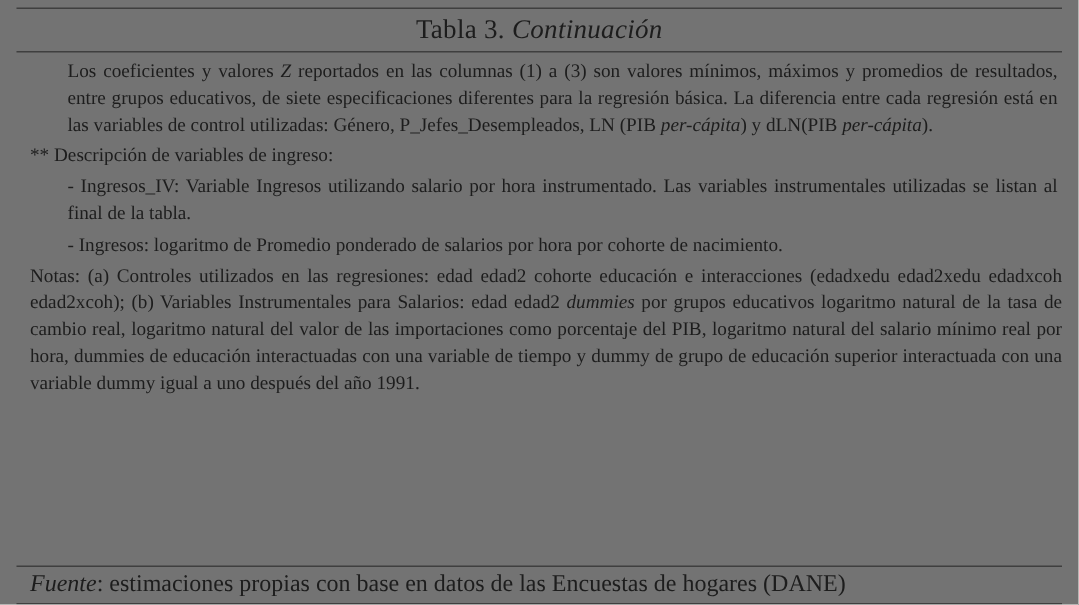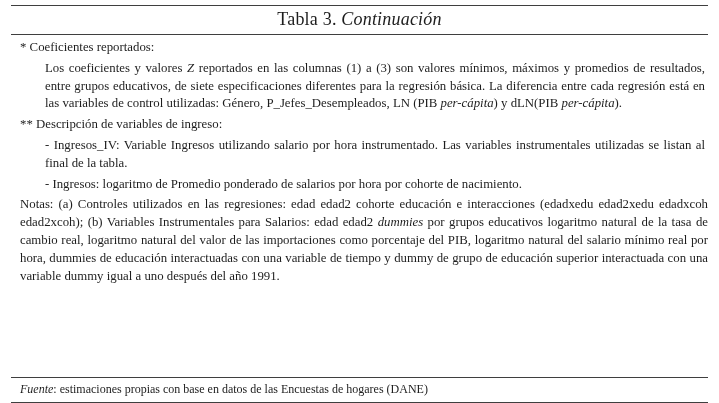--- a/index.html
+++ b/index.html
@@ -5,21 +5,21 @@
   html, body {
     margin: 0;
     padding: 0;
     background: #e9e9e7;
   }
   .page {
     width: 719px;
     height: 403px;
     box-sizing: border-box;
     margin: 0 auto;
-    background: #ffffff;
+    background: #737373;
     color: #1d1d1d;
     font-family: "Liberation Serif", serif;
     display: flex;
     flex-direction: column;
     padding: 0 11px;
     overflow: hidden;
   }
   .rule {
     height: 0;
     border-top: 1px solid #3f3f3f;
@@ -39,40 +39,39 @@
     font-size: 12.8px;
     line-height: 17.8px;
     padding: 4px 0 2px 0;
   }
   .notes p { margin: 0 0 3px 0; }
   .flush  { margin-left: 9px !important; }
   .indent { margin-left: 34px !important; margin-right: 3px !important; }
   .just   { text-align: justify; }
   .spacer { flex: 1 1 auto; }
   .fuente {
-    font-size: 12px;
+    font-size: 16px;
     line-height: 17.8px;
     margin: 3px 0 3px 9px;
   }
   em { font-style: italic; }
 </style>
 </head>
 <body>
 
 <div class="page">
 
   <div class="rule rule-top"></div>
 
   <h1 class="title"><span>Tabla 3. </span><em>Continuación</em></h1>
 
   <div class="rule"></div>
 
   <div class="notes">
 
-    <p class="flush">* Coeficientes reportados:</p>
 
     <p class="indent just"><span>Los coeficientes y valores </span><em>Z</em><span> reportados en las columnas (1) a (3) son valores mínimos, máximos y promedios de resultados, entre grupos educativos, de siete especificaciones diferentes para la regresión básica. La diferencia entre cada regresión está en las variables de control utilizadas: Género, P_Jefes_Desempleados, LN (PIB </span><em>per-cápita</em><span>) y dLN(PIB </span><em>per-cápita</em><span>).</span></p>
 
 
     <p class="flush">** Descripción de variables de ingreso:</p>
 
     <p class="indent just">- Ingresos_IV: Variable Ingresos utilizando salario por hora instrumentado. Las variables instrumentales utilizadas se listan al final de la tabla.</p>
 
     <p class="indent just">- Ingresos: logaritmo de Promedio ponderado de salarios por hora por cohorte de nacimiento.</p>
 

